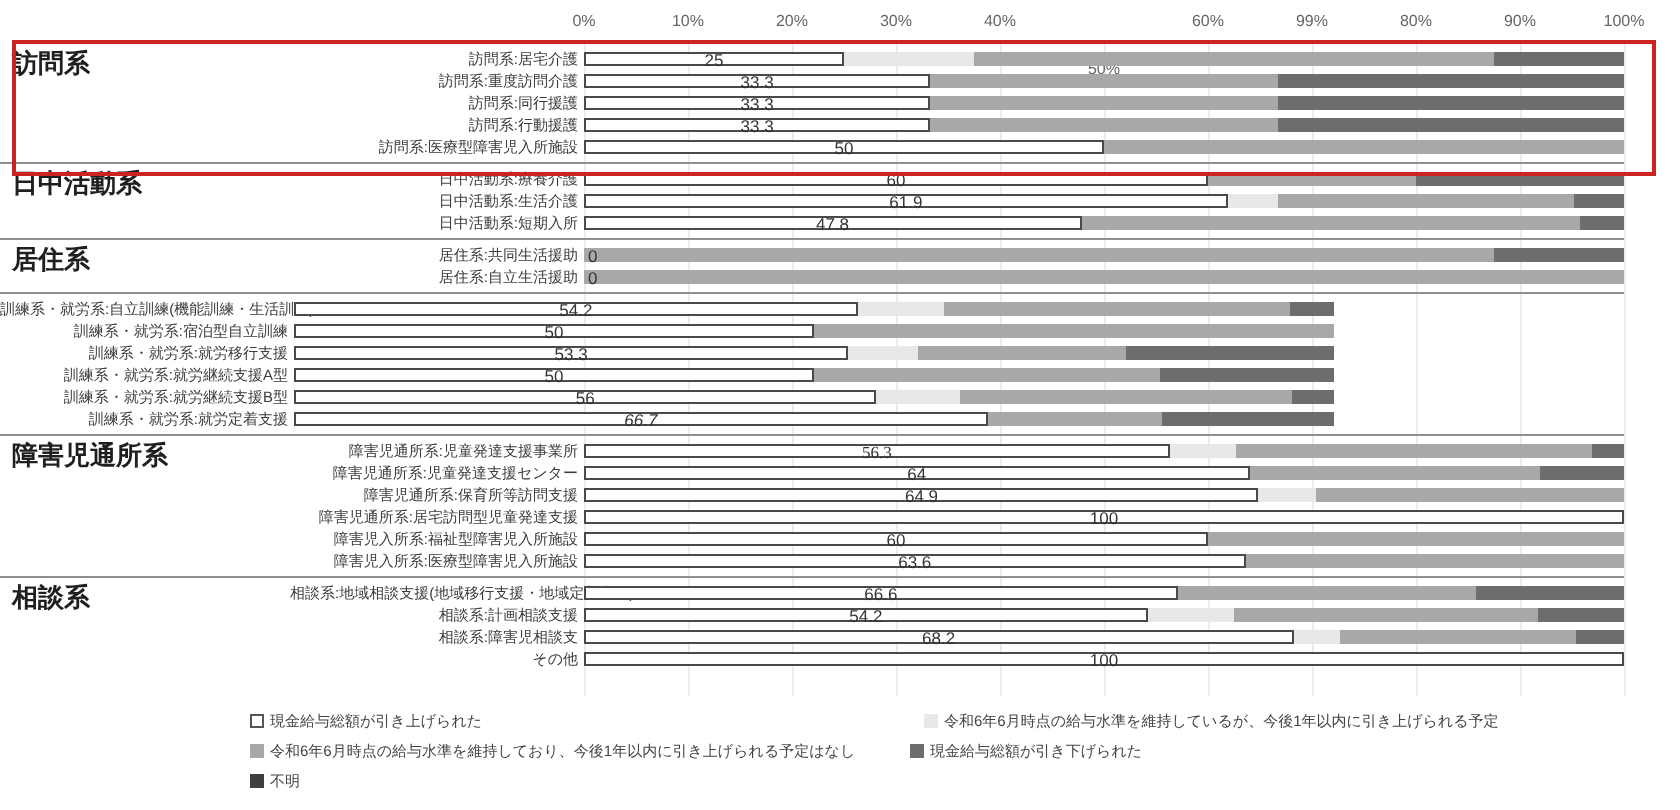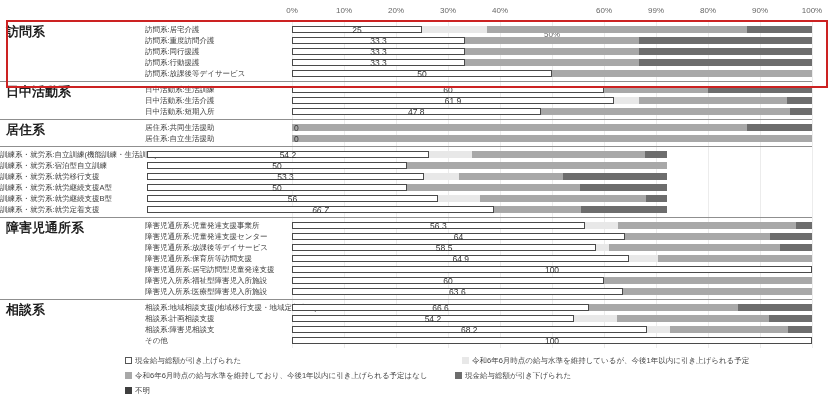--- a/index.html
+++ b/index.html
@@ -9,21 +9,21 @@
         background:repeating-linear-gradient(to right,#ececec 0 1px,transparent 1px 52px);}
   .axis{position:absolute;left:0;top:6px;width:840px;height:12px;}
   .axis-tick{position:absolute;width:40px;text-align:center;font-size:8px;color:#666;}
   .sections{position:absolute;left:0;top:22px;width:812px;}
   .section{display:flex;padding:2px 0;border-bottom:1px solid #8f8f8f;}
   .section:last-child{border-bottom:none;}
   .section-label{width:145px;box-sizing:border-box;padding-left:6px;
         font-size:13px;font-weight:700;color:#1f1f1f;line-height:15px;}
   .rows{width:667px;}
   .row{display:flex;align-items:center;height:11px;}
-  .row-label{width:147px;box-sizing:border-box;padding-right:3px;text-align:left;
+  .row-label{width:147px;box-sizing:border-box;padding-right:3px;text-align:right;
         font-size:7.5px;color:#3c3c3c;white-space:nowrap;line-height:9px;}
   .bar{position:relative;width:520px;height:7px;}
   .seg{position:absolute;top:0;height:100%;box-sizing:border-box;}
   .seg.white{background:#fff;border:1px solid #4a4a4a;}
   .vlabel{position:absolute;top:50%;font-size:8.5px;color:#333;line-height:8px;z-index:2;}
   .vlabel.centered{transform:translate(-50%,-50%);}
   .vlabel.zero{transform:translateY(-50%);}
   .highlight-box{position:absolute;left:6px;top:20px;width:818px;height:64px;
         border:2px solid #cc2222;z-index:3;}
   .legend-item{position:absolute;display:flex;align-items:center;gap:3px;
@@ -86,34 +86,34 @@
           <div class="row">
             <div class="row-label">訪問系:行動援護</div>
             <div class="bar">
               <div class="seg white" style="left: 0%; width: 33.3%;"></div>
               <div class="seg" style="left: 33.3%; width: 33.4%; background: rgb(168, 168, 168);"></div>
               <div class="seg" style="left: 66.7%; width: 33.3%; background: rgb(109, 109, 109);"></div>
               <div class="vlabel centered" style="left: 16.65%;">33.3</div>
             </div>
           </div>
           <div class="row">
-            <div class="row-label">訪問系:放課後等デイサービス</div>
+            <div class="row-label">訪問系:医療型障害児入所施設</div>
             <div class="bar">
               <div class="seg white" style="left: 0%; width: 50%;"></div>
               <div class="seg" style="left: 50%; width: 50%; background: rgb(168, 168, 168);"></div>
               <div class="vlabel centered" style="left: 25%;">50</div>
             </div>
           </div>
         </div>
       </div>
       <div class="section">
         <div class="section-label">日中活動系</div>
         <div class="rows">
           <div class="row">
-            <div class="row-label">日中活動系:生活訓練</div>
+            <div class="row-label">日中活動系:療養介護</div>
             <div class="bar">
               <div class="seg white" style="left: 0%; width: 60%;"></div>
               <div class="seg" style="left: 60%; width: 20%; background: rgb(168, 168, 168);"></div>
               <div class="seg" style="left: 80%; width: 20%; background: rgb(109, 109, 109);"></div>
               <div class="vlabel centered" style="left: 30%;">60</div>
             </div>
           </div>
           <div class="row">
             <div class="row-label">日中活動系:生活介護</div>
             <div class="bar">
@@ -218,40 +218,30 @@
       <div class="section">
         <div class="section-label">障害児通所系</div>
         <div class="rows">
           <div class="row">
             <div class="row-label">障害児通所系:児童発達支援事業所</div>
             <div class="bar">
               <div class="seg white" style="left: 0%; width: 56.3%;"></div>
               <div class="seg" style="left: 56.3%; width: 6.3%; background: rgb(232, 232, 232);"></div>
               <div class="seg" style="left: 62.6%; width: 34.3%; background: rgb(168, 168, 168);"></div>
               <div class="seg" style="left: 96.9%; width: 3.1%; background: rgb(109, 109, 109);"></div>
-              <div class="vlabel centered" style="left: 28.15%;">56.3</div>
+              <div class="vlabel centered" style="left: 28.15%; font-family: Liberation Serif, serif;">56.3</div>
             </div>
           </div>
           <div class="row">
             <div class="row-label">障害児通所系:児童発達支援センター</div>
             <div class="bar">
               <div class="seg white" style="left: 0%; width: 64%;"></div>
               <div class="seg" style="left: 64%; width: 28%; background: rgb(168, 168, 168);"></div>
               <div class="seg" style="left: 92%; width: 8%; background: rgb(109, 109, 109);"></div>
               <div class="vlabel centered" style="left: 32%;">64</div>
-            </div>
-          </div>
-          <div class="row">
-            <div class="row-label">障害児通所系:放課後等デイサービス</div>
-            <div class="bar">
-              <div class="seg white" style="left: 0%; width: 58.5%;"></div>
-              <div class="seg" style="left: 58.5%; width: 2.4%; background: rgb(232, 232, 232);"></div>
-              <div class="seg" style="left: 60.9%; width: 33%; background: rgb(168, 168, 168);"></div>
-              <div class="seg" style="left: 93.9%; width: 6.1%; background: rgb(109, 109, 109);"></div>
-              <div class="vlabel centered" style="left: 29.25%;">58.5</div>
             </div>
           </div>
           <div class="row">
             <div class="row-label">障害児通所系:保育所等訪問支援</div>
             <div class="bar">
               <div class="seg white" style="left: 0%; width: 64.9%;"></div>
               <div class="seg" style="left: 64.9%; width: 5.4%; background: rgb(232, 232, 232);"></div>
               <div class="seg" style="left: 70.3%; width: 29.7%; background: rgb(168, 168, 168);"></div>
               <div class="vlabel centered" style="left: 32.45%;">64.9</div>
             </div>

